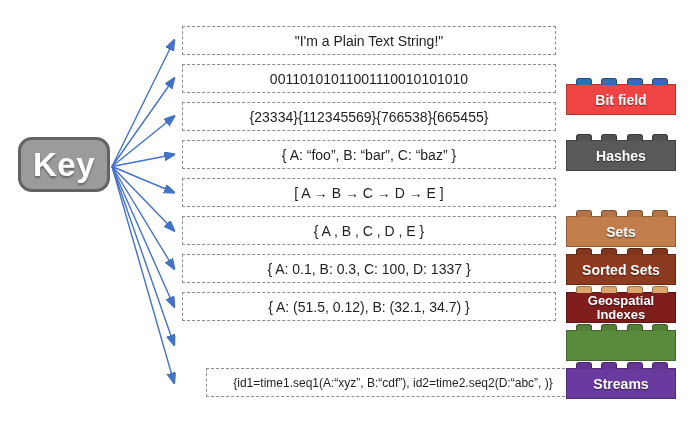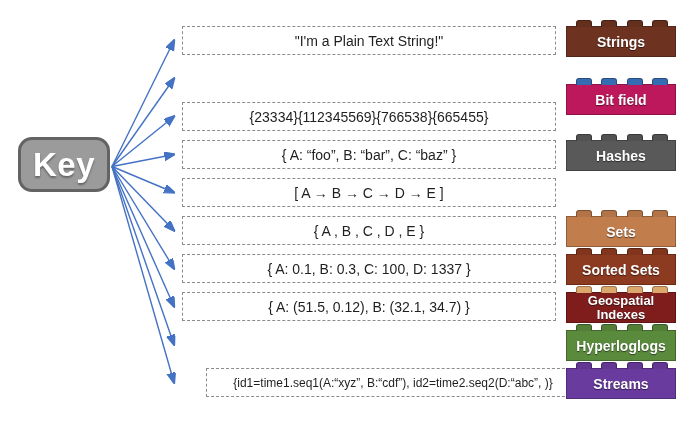--- a/index.html
+++ b/index.html
@@ -81,38 +81,30 @@
       <line x1="112" y1="166.5" x2="174" y2="306.5" marker-end="url(#arrowhead)"></line>
       <line x1="112" y1="166.5" x2="174" y2="344.5" marker-end="url(#arrowhead)"></line>
       <line x1="112" y1="166.5" x2="174" y2="382.5" marker-end="url(#arrowhead)"></line>
     </svg>
 
   <div class="key-box" style="background: rgb(155, 155, 155); border-color: rgb(99, 99, 99);">
     <span>Key</span>
   </div>
 
   <div class="value-box" style="top:26px">"I'm a Plain Text String!"</div>
+  <div class="value-box" style="top:64px">00110101011001110010101010</div>
   <div class="value-box" style="top:102px">{23334}{112345569}{766538}{665455}</div>
   <div class="value-box" style="top:178px">[ A → B → C → D → E ]</div>
   <div class="value-box" style="top:140px">{ A: “foo”, B: “bar”, C: “baz”  }</div>
   <div class="value-box" style="top:216px">{  A , B , C , D , E  }</div>
   <div class="value-box" style="top:254px">{ A: 0.1, B: 0.3, C: 100, D: 1337 }</div>
   <div class="value-box" style="top:292px">{ A: (51.5, 0.12), B: (32.1, 34.7)  }</div>
   <div class="value-box small" style="top:368px">{id1=time1.seq1(A:“xyz”, B:“cdf”), id2=time2.seq2(D:“abc”, )}</div>
 
-  <div class="brick" style="top: 26px; background: rgb(110, 51, 32);">
-    <span class="studs">
-        <i class="stud" style="background: rgb(110, 51, 32);"></i>
-        <i class="stud" style="background: rgb(110, 51, 32);"></i>
-        <i class="stud" style="background: rgb(110, 51, 32);"></i>
-        <i class="stud" style="background: rgb(110, 51, 32);"></i>
-      </span>
-    <span class="brick-label">Strings</span>
-  </div>
-  <div class="brick" style="top: 84px; background: #be185d;">
+  <div class="brick" style="top: 84px; background: #ef4444;">
     <span class="studs">
         <i class="stud" style="background: rgb(59, 118, 194);"></i>
         <i class="stud" style="background: rgb(59, 118, 194);"></i>
         <i class="stud" style="background: rgb(59, 118, 194);"></i>
         <i class="stud" style="background: rgb(59, 118, 194);"></i>
       </span>
     <span class="brick-label">Bit field</span>
   </div>
   <div class="brick" style="top: 140px; background: rgb(89, 89, 89);">
     <span class="studs">
@@ -150,21 +142,20 @@
       </span>
     <span class="brick-label" style="font-size:13px">Geospatial Indexes</span>
   </div>
   <div class="brick" style="top: 330px; background: rgb(90, 138, 60);">
     <span class="studs">
         <i class="stud" style="background: rgb(90, 138, 60);"></i>
         <i class="stud" style="background: rgb(90, 138, 60);"></i>
         <i class="stud" style="background: rgb(90, 138, 60);"></i>
         <i class="stud" style="background: rgb(90, 138, 60);"></i>
       </span>
-    <span class="brick-label">Hyperloglogs</span>
   </div>
   <div class="brick" style="top: 368px; background: rgb(106, 59, 159);">
     <span class="studs">
         <i class="stud" style="background: rgb(106, 59, 159);"></i>
         <i class="stud" style="background: rgb(106, 59, 159);"></i>
         <i class="stud" style="background: rgb(106, 59, 159);"></i>
         <i class="stud" style="background: rgb(106, 59, 159);"></i>
       </span>
     <span class="brick-label">Streams</span>
   </div>

